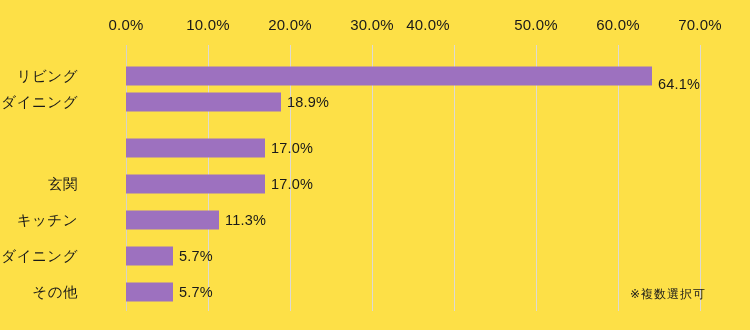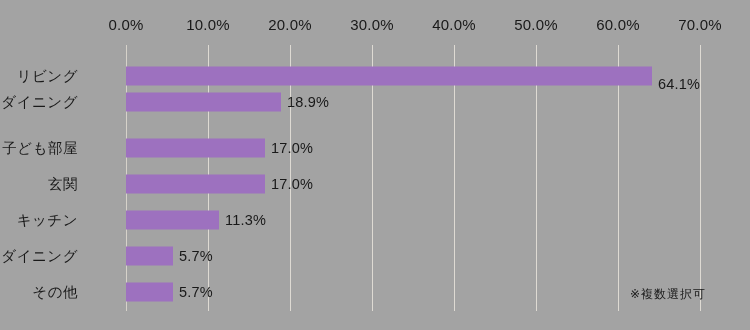--- a/index.html
+++ b/index.html
@@ -98,27 +98,27 @@
     bottom: 27px;
     font-size: 12px;
     color: #191919;
     letter-spacing: 1px;
     white-space: nowrap;
   }
 </style>
 </head>
 <body>
 
-<div id="chart-root" style="background: #a3a3a3;">
+<div id="chart-root" style="background: #fde047;">
 
   <div class="x-tick-label" style="left:126px">0.0%</div>
   <div class="x-tick-label" style="left:208px">10.0%</div>
   <div class="x-tick-label" style="left:290px">20.0%</div>
   <div class="x-tick-label" style="left:372px">30.0%</div>
-  <div class="x-tick-label" style="left:454px">40.0%</div>
+  <div class="x-tick-label" style="left:428px">40.0%</div>
   <div class="x-tick-label" style="left:536px">50.0%</div>
   <div class="x-tick-label" style="left:618px">60.0%</div>
   <div class="x-tick-label" style="left:700px">70.0%</div>
 
   <div class="gridline axis-zero" style="left: 126px; background: rgb(214, 210, 202);"></div>
   <div class="gridline" style="left: 208px; background: rgb(222, 218, 211);"></div>
   <div class="gridline" style="left: 290px; background: rgb(222, 218, 211);"></div>
   <div class="gridline" style="left: 372px; background: rgb(222, 218, 211);"></div>
   <div class="gridline" style="left: 454px; background: rgb(222, 218, 211);"></div>
   <div class="gridline" style="left: 536px; background: rgb(222, 218, 211);"></div>
@@ -133,21 +133,20 @@
       <span class="bar-value" style="left: 658px; margin-top: 8px;">64.1%</span>
     </div>
 
     <div class="bar-row" style="top:39px">
       <span class="cat-label">ダイニング</span>
       <div class="bar" style="width: 155px; background: rgb(157, 113, 191);"></div>
       <span class="bar-value" style="left: 287px;">18.9%</span>
     </div>
 
     <div class="bar-row" style="top:85px">
-      <span class="cat-label">子ども部屋</span>
       <div class="bar" style="width: 139px; background: rgb(157, 113, 191);"></div>
       <span class="bar-value" style="left: 271px;">17.0%</span>
     </div>
 
     <div class="bar-row" style="top:121px">
       <span class="cat-label">玄関</span>
       <div class="bar" style="width: 139px; background: rgb(157, 113, 191);"></div>
       <span class="bar-value" style="left: 271px;">17.0%</span>
     </div>
 

